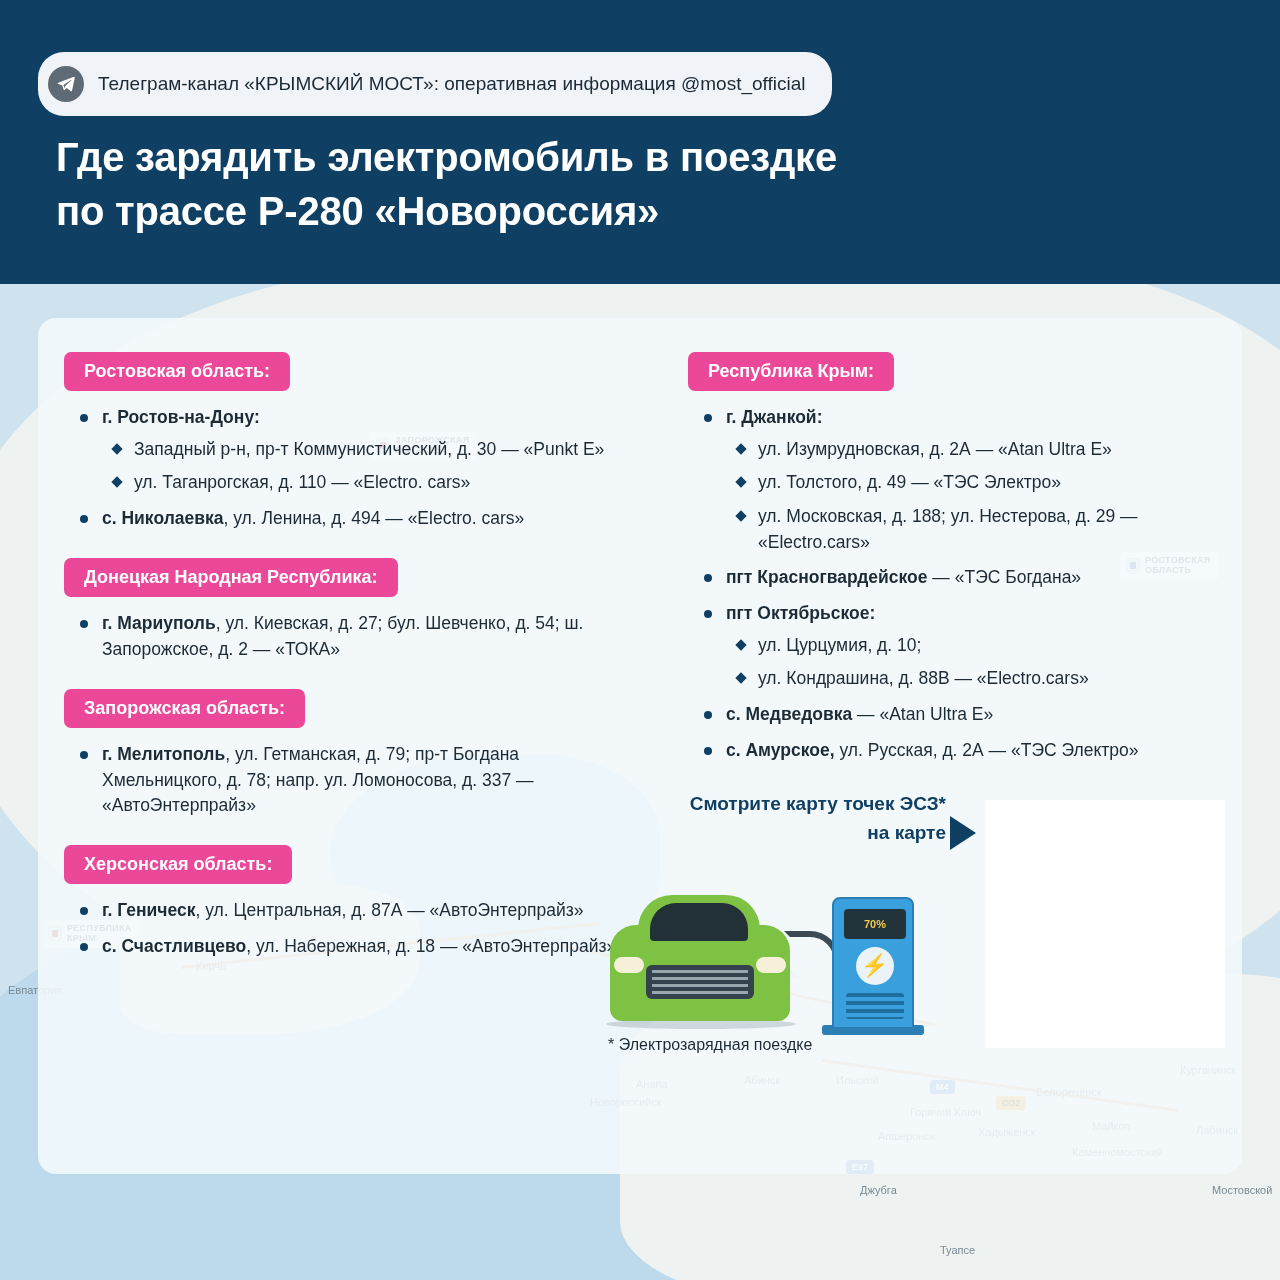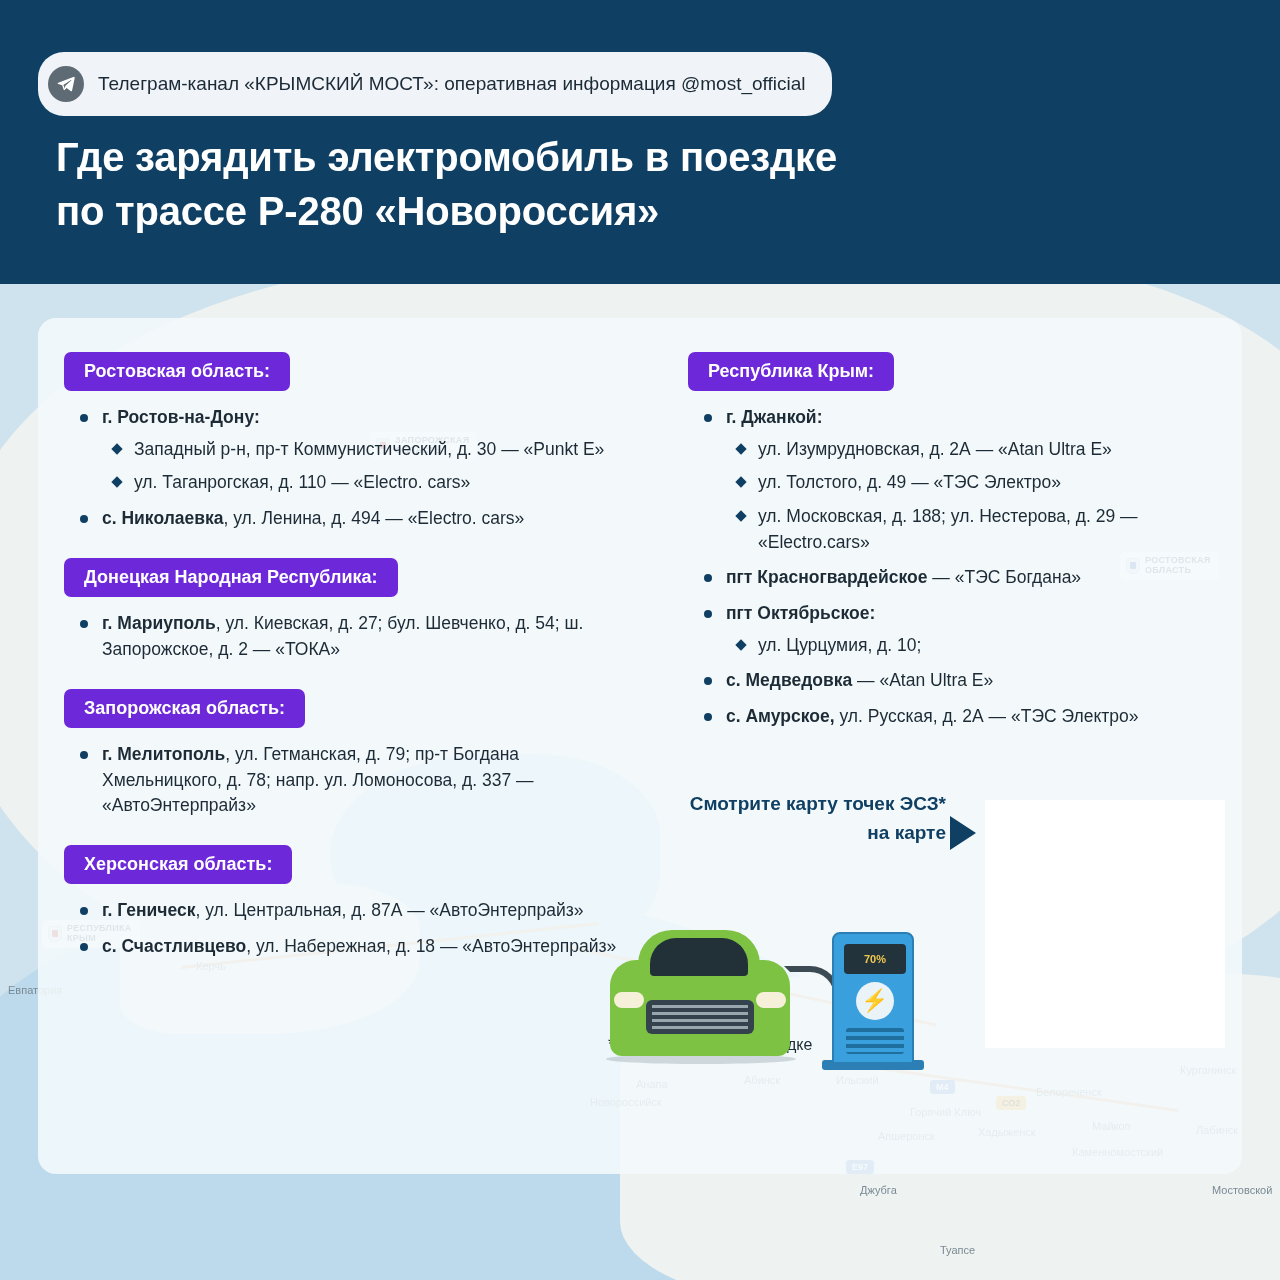--- a/index.html
+++ b/index.html
@@ -130,21 +130,21 @@
     background: rgba(244,249,252,.88);
     border-radius: 18px;
   }
 
   .col { position: absolute; top: 34px; }
   .col-left  { left: 26px;  width: 570px; }
   .col-right { left: 650px; width: 540px; }
 
   .region-chip {
     display: inline-block;
-    background: #6d28d9;
+    background: #ec4899;
     color: #ffffff;
     font-size: 18px; font-weight: bold;
     padding: 9px 20px;
     border-radius: 7px;
     margin: 0 0 14px 0;
     white-space: nowrap;
   }
   .region-block { margin-bottom: 26px; }
 
   ul.lvl1 { list-style: none; margin: 0; padding: 0 0 0 14px; }
@@ -210,21 +210,21 @@
   }
   .qr-grid i { display: block; }
   .qr-grid i.on { background: #000; }
 
   .footnote {
     position: absolute; left: 608px; top: 1036px;
     font-size: 16px; color: #1d2b36;
   }
 
   
-  .illus { position: absolute; left: 600px; top: 908px; width: 360px; height: 180px; text-align: right; }
+  .illus { position: absolute; left: 600px; top: 873px; width: 360px; height: 180px; text-align: right; }
   .car-body {
     position: absolute; left: 10px; top: 52px;
     width: 180px; height: 96px;
     background: #7dc242;
     border-radius: 26px 26px 12px 12px;
   }
   .car-roof {
     position: absolute; left: 38px; top: 22px;
     width: 122px; height: 56px;
     background: #7dc242;
@@ -425,20 +425,21 @@
               <li>ул. Московская, д. 188; ул. Нестерова, д. 29 — «Electro.cars»</li>
             </ul>
           </li>
           <li>
             <span class="b">пгт Красногвардейское</span><span> — «ТЭС Богдана»</span>
           </li>
           <li>
             <span class="b">пгт Октябрьское:</span><span></span>
             <ul class="lvl2">
               <li>ул. Цурцумия, д. 10;</li>
+              <li>ул. Кондрашина, д. 88В — «Electro.cars»</li>
             </ul>
           </li>
           <li>
             <span class="b">с. Медведовка</span><span> — «Atan Ultra E»</span>
           </li>
           <li>
             <span class="b">с. Амурское,</span><span> ул. Русская, д. 2А — «ТЭС Электро»</span>
           </li>
         </ul>
       </div>

